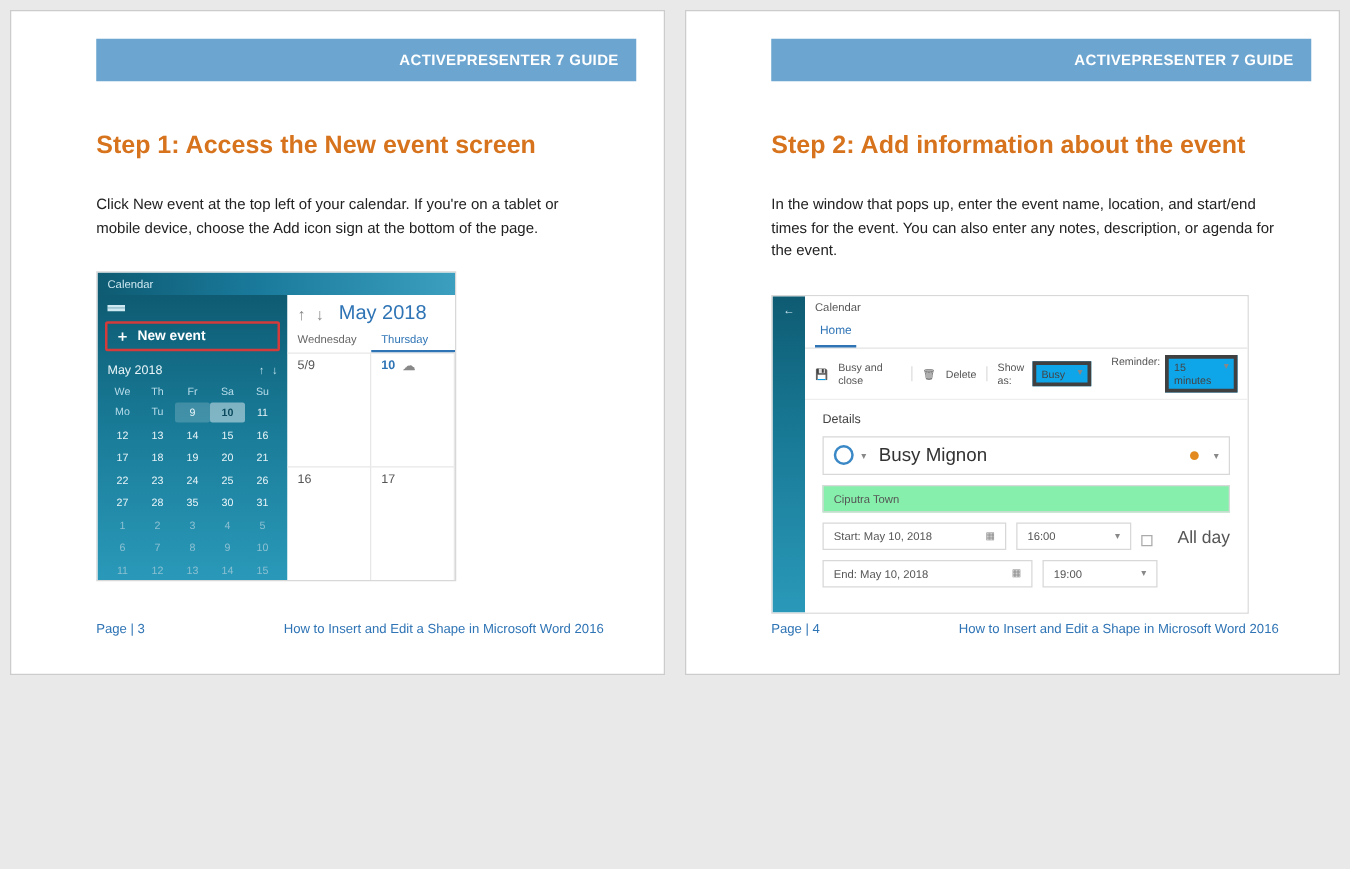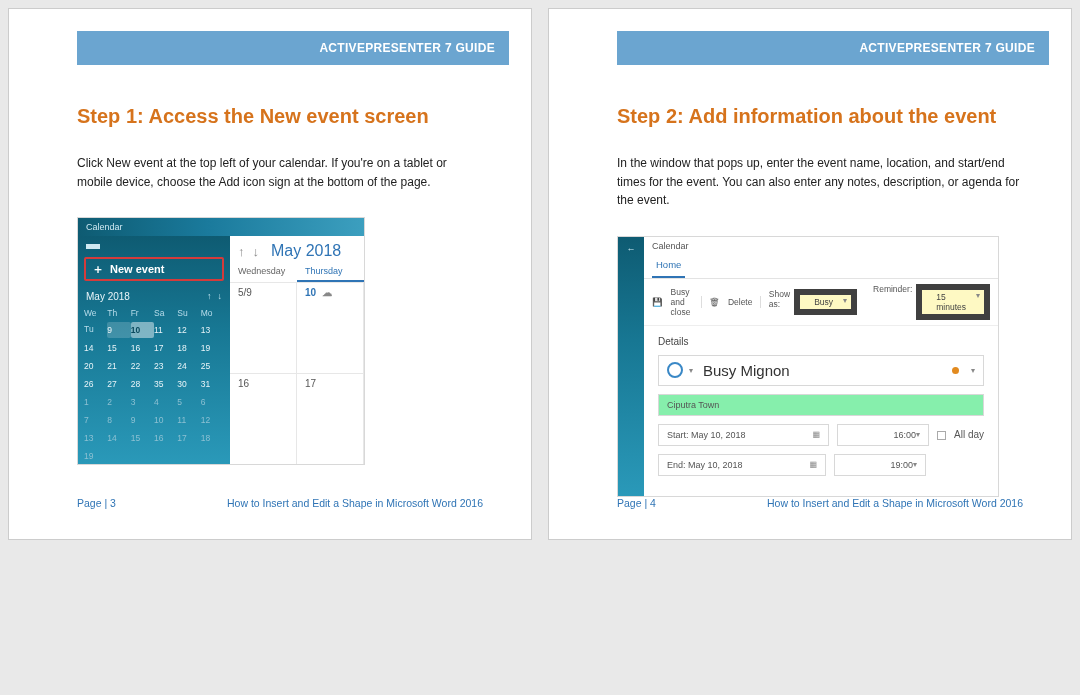--- a/index.html
+++ b/index.html
@@ -112,23 +112,23 @@
     display: flex;
     justify-content: space-between;
     align-items: center;
     padding: 0 2px;
     margin: 2px 0 4px 0;
   }
   .mini-title { font-size: 10px; }
   .mini-arrows { display: flex; gap: 6px; font-size: 9px; color: #bfe3ef; }
   .mini-grid {
     display: grid;
-    grid-template-columns: repeat(6, 1fr);
+    grid-template-columns: repeat(5, 1fr);
     font-size: 8.5px;
-    text-align: left;
+    text-align: center;
     row-gap: 2px;
   }
   .mini-grid .dow { color: #b7dcea; padding: 2px 0; }
   .mini-grid .d { color: #e8f4f8; padding: 3px 0; border-radius: 2px; }
   .mini-grid .d.dim { color: #8cc0d2; }
   .mini-grid .d.sel { background: rgba(255,255,255,0.18); }
   .mini-grid .d.hl { background: rgba(255,255,255,0.45); color: #0b4a5e; font-weight: 600; }
 
   .cal-main {
     flex: 1;
@@ -195,23 +195,23 @@
     padding: 5px 8px;
     border-bottom: 1px solid #eee;
     color: #555;
     font-size: 8.5px;
   }
   .evt-toolbar .sep { width: 1px; height: 12px; background: #ddd; }
   .evt-toolbar .field {
     display: flex; align-items: flex-start; gap: 4px;
   }
   .evt-toolbar .sel {
-    background: #fef9c3;
-    padding: 2px 18px 2px 14px;
-    border: 6px solid #404040;
+    background: #0ea5e9;
+    padding: 2px 18px 2px 4px;
+    border: 3px solid #404040;
     position: relative;
     font-size: 8.5px;
     color: #444;
   }
   .evt-toolbar .sel::after {
     content: "▾"; position: absolute; right: 4px; top: 1px; font-size: 8px; color: #888;
   }
   .evt-content { padding: 10px 14px 12px 14px; }
   .evt-section-label { font-size: 10px; color: #444; margin-bottom: 8px; }
   .evt-name-row {
@@ -231,24 +231,24 @@
     border: 1px solid #d8d8d8; padding: 5px 8px; font-size: 9px; color: #555;
     margin-bottom: 8px; background: #86efac;
   }
   .evt-dt-row { display: flex; align-items: center; gap: 8px; margin-bottom: 8px; }
   .evt-dt-row .date {
     flex: 1; border: 1px solid #d8d8d8; padding: 5px 8px; font-size: 9px; color: #555;
     display: flex; justify-content: space-between; align-items: center;
   }
   .evt-dt-row .time {
     width: 92px; border: 1px solid #d8d8d8; padding: 5px 8px; font-size: 9px; color: #555;
-    display: flex; justify-content: flex-end; align-items: center;
+    display: flex; justify-content: space-between; align-items: center;
   }
   .tiny { font-size: 8px; color: #888; }
-  .allday { display: flex; align-items: flex-end; gap: 8px; font-size: 10px; color: #555; }
+  .allday { display: flex; align-items: flex-end; gap: 20px; font-size: 14px; color: #555; }
   .chk { width: 9px; height: 9px; border: 1px solid #aaa; }
   .evt-notes {
     border: 1px solid #d8d8d8; padding: 6px 8px; font-size: 9px; color: #555;
     min-height: 20px;
   }
 </style>
 </head>
 <body>
 
 <div class="page">

